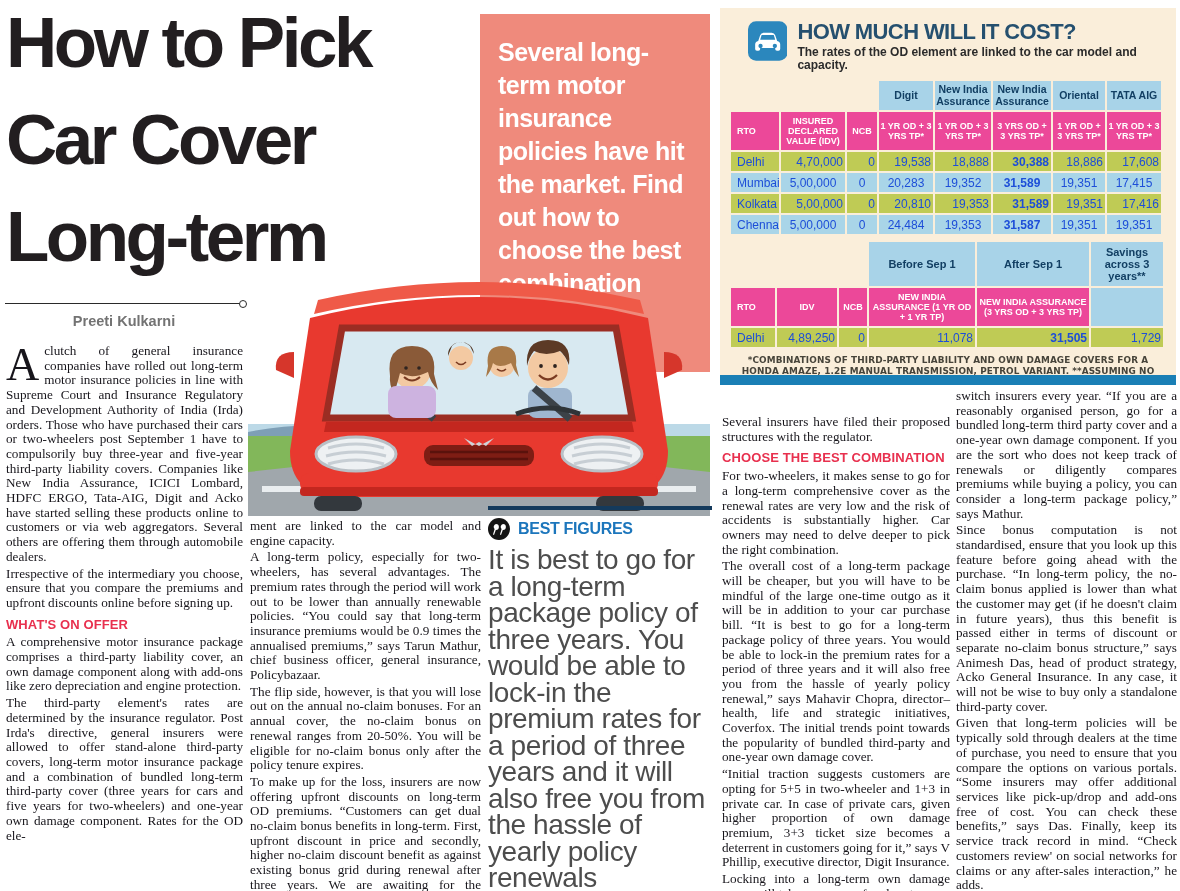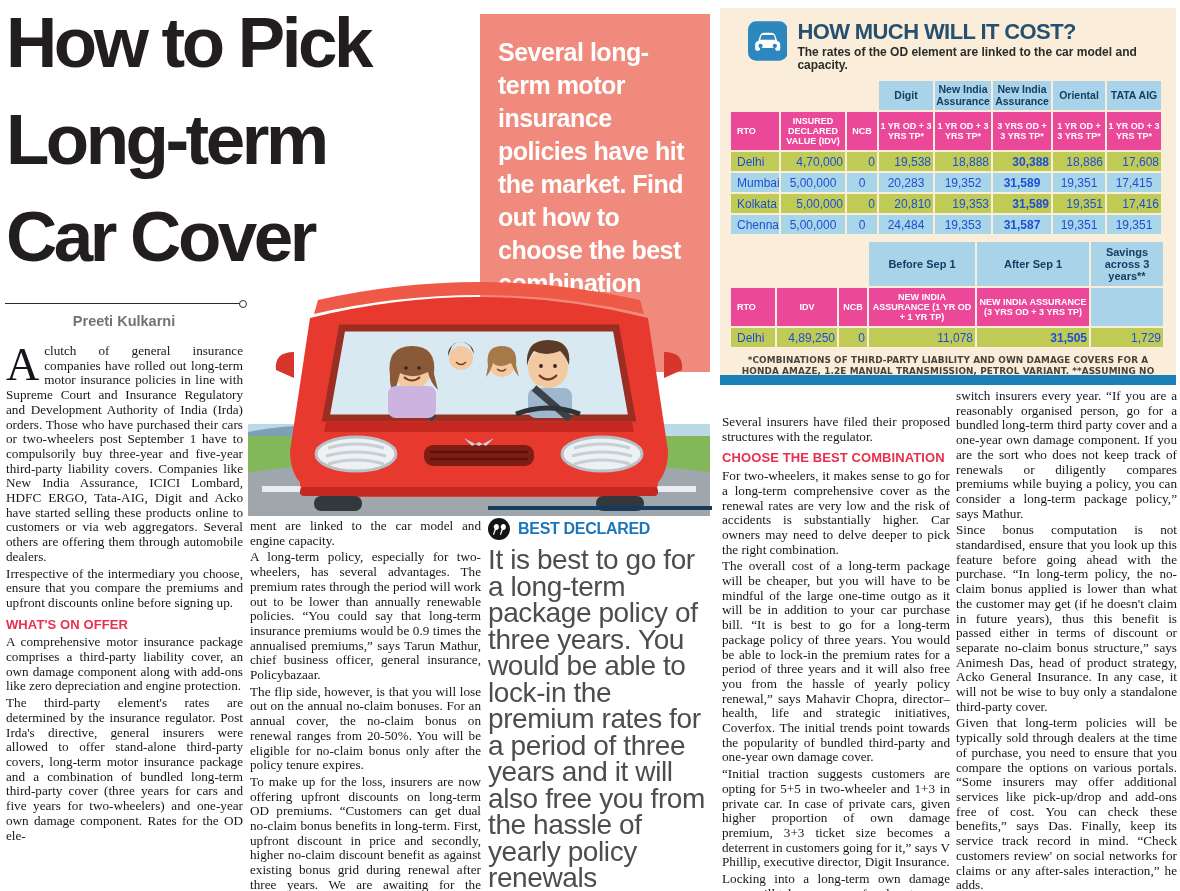--- a/index.html
+++ b/index.html
@@ -72,22 +72,22 @@
           line-height:13px;margin-top:2px;}
   .qpara{margin-top:13px !important;}
 </style>
 </head>
 <body>
 
 <div class="page">
 
   <div class="headline">
     <div>How to Pick</div>
+    <div>Car Cover</div>
     <div>Long-term</div>
-    <div>Car Cover</div>
   </div>
 
   <div class="byline-block">
     <span class="byline-dot"></span>
     <span>Preeti Kulkarni</span>
   </div>
 
   <div class="callout">
     <span>Several long-term motor insurance policies have hit the market. Find out how to choose the best combination</span>
   </div>
@@ -306,21 +306,21 @@
   </div>
 
   <div class="col" id="col3">
     <div class="qrule"></div>
     <div class="qhead">
       <span class="qicon">
         <svg width="13" height="11" viewBox="0 0 13 11">
             <path d="M3,0 a3,3 0 1 1 -0.2,6 L1,11 L0,10.6 L1.6,5 A3,3 0 0 1 3,0 Z M10,0 a3,3 0 1 1 -0.2,6 L8,11 L7,10.6 L8.6,5 A3,3 0 0 1 10,0 Z" fill="#ffffff"></path>
           </svg>
       </span>
-      <span class="qlabel">BEST DECLARED</span>
+      <span class="qlabel">BEST FIGURES</span>
     </div>
     <div class="qtext">It is best to go for a long-term package policy of three years. You would be able to lock-in the premium rates for a period of three years and it will also free you from the hassle of yearly policy renewals</div>
     <div class="qname">Mahavir Chopra,</div>
     <div class="qtitle">Director-health, life and strategic initiatives, Coverfox</div>
     <p class="qpara">says Sanjay Datta, chief, underwriting, claims and reinsurance, ICICI Lombard General Insurance.</p>
 
   </div>
 
   <div class="col" id="col4">
     <p>Several insurers have filed their proposed structures with the regulator.</p>

